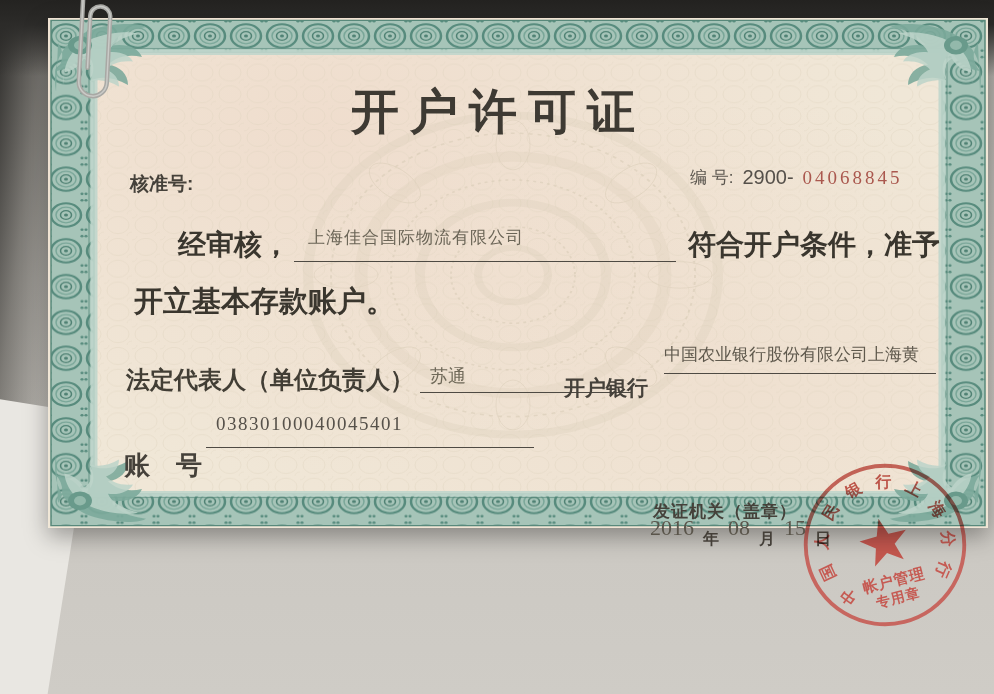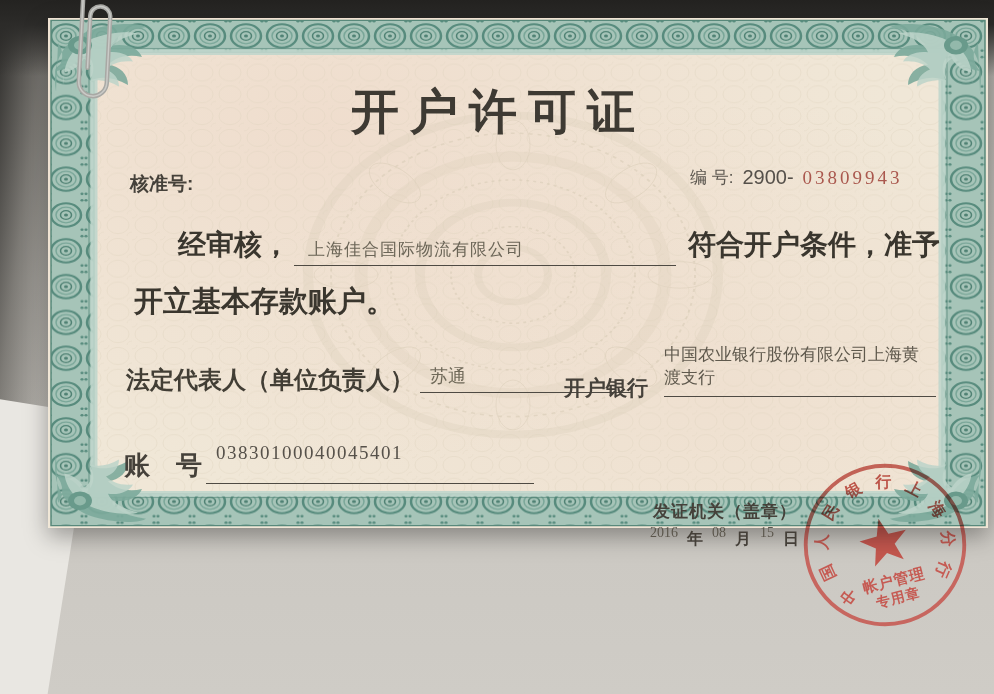--- a/index.html
+++ b/index.html
@@ -31,37 +31,37 @@
   .lbl{font-weight:700; color:#45413a;}
   .val{font-family:"Liberation Serif", serif; color:#5d584e;}
   .approval-label{left:82px; top:153px; font-size:19px;}
   .approval-value{left:166px; top:138px; font-size:20px; letter-spacing:1px;}
   .serial-row{left:642px; top:148px; display:flex; align-items:center; gap:9px;}
   .serial-label{font-size:17px; font-weight:400; color:#5a554e;}
   .serial-prefix{font-size:20px; color:#55504a;}
   .serial-number{font-family:"Liberation Serif", serif; font-size:19px; letter-spacing:3px; color:#aa584e;}
   .line1{left:130px; top:208px; width:762px; display:flex; white-space:nowrap;}
   .body-big{font-weight:700; font-size:28px; color:#3a362e;}
-  .company-field{flex:1; border-bottom:1.6px solid #4e4a43; padding:0 0 4px 14px; margin:12px 12px 2px 4px; overflow:hidden;}
+  .company-field{flex:1; border-bottom:1.6px solid #4e4a43; padding:0 0 4px 14px; margin:0 12px 2px 4px; overflow:hidden;}
   .company-name{font-family:"Liberation Serif", serif; font-size:17px; color:#6b6557; letter-spacing:1px;}
   .line2{left:86px; top:264px; font-weight:700; font-size:29px; color:#3a362e;}
   .rep-row{left:78px; top:346px; display:flex; align-items:flex-end;}
   .rep-label{font-weight:700; font-size:24px; color:#423e35;}
   .rep-field{width:202px; border-bottom:1.6px solid #4e4a43; padding:0 0 4px 10px; margin:0 0 3px 6px;}
   .rep-name{font-family:Liberation Serif, serif; font-size:18px; color:#6f6959;}
   .bank-label{left:516px; top:356px; font-size:21px;}
   .bank-value{left:616px; top:326px; width:272px; white-space:normal;
     border-bottom:1.6px solid #4e4a43; padding-bottom:6px;}
   .bank-line{font-family:"Liberation Serif", serif; font-size:17px; line-height:1.35; color:#5f594d;}
   .account-label{left:76px; top:430px; font-size:26px;}
-  .account-field{left:158px; top:424px; width:318px; border-bottom:1.6px solid #4e4a43; padding:0 0 19px 10px;}
+  .account-field{left:158px; top:395px; width:318px; border-bottom:1.6px solid #4e4a43; padding:0 0 12px 10px;}
   .account-number{font-family:"Liberation Serif", serif; font-size:19px; letter-spacing:1.5px; color:#56514a;}
   .issuer-label{left:605px; top:482px; font-size:17px; letter-spacing:1px;}
   .date-row{left:602px; top:498px; display:flex; align-items:flex-end; gap:9px; height:34px;}
-  .date-num{font-family:"Liberation Serif", serif; font-size:14px; color:#5a554b; transform:translateY(-9px);}
+  .date-num{font-family:"Liberation Serif", serif; font-size:22px; color:#5a554b; transform:translateY(-9px);}
   .date-unit{font-weight:700; font-size:16px; color:#443f38;}
   .seal{position:absolute; left:750px; top:440px; width:174px; height:174px;
     transform:rotate(-14deg); opacity:0.93; mix-blend-mode:multiply;}
   .paperclip{position:absolute; left:56px; top:-6px; width:70px; height:130px; z-index:3; transform:rotate(3deg);}
 </style>
 </head>
 <body>
 
 <div class="photo">
   <div class="under-paper"></div>
@@ -126,21 +126,21 @@
 
     <div class="content">
 
       <div class="t cert-title">开户许可证</div>
 
       <div class="t lbl approval-label">核准号:</div>
 
       <div class="t serial-row">
         <span class="serial-label">编 号:</span>
         <span class="serial-prefix">2900-</span>
-        <span class="serial-number">03809943</span>
+        <span class="serial-number">04068845</span>
       </div>
 
       <div class="t line1">
         <span class="body-big">经审核，</span>
         <span class="company-field">
           <span class="company-name">上海佳合国际物流有限公司</span>
         </span>
         <span class="body-big">符合开户条件，准予</span>
       </div>
 
@@ -149,21 +149,20 @@
       <div class="t rep-row">
         <span class="rep-label">法定代表人（单位负责人）</span>
         <span class="rep-field">
           <span class="rep-name">苏通</span>
         </span>
       </div>
 
       <div class="t lbl bank-label">开户银行</div>
       <div class="t bank-value">
         <div class="bank-line">中国农业银行股份有限公司上海黄</div>
-        <div class="bank-line">渡支行</div>
       </div>
 
       <div class="t lbl account-label">账　号</div>
       <div class="t account-field">
         <span class="account-number">03830100040045401</span>
       </div>
 
       <div class="t lbl issuer-label">发证机关（盖章）</div>
 
       <div class="t date-row">

